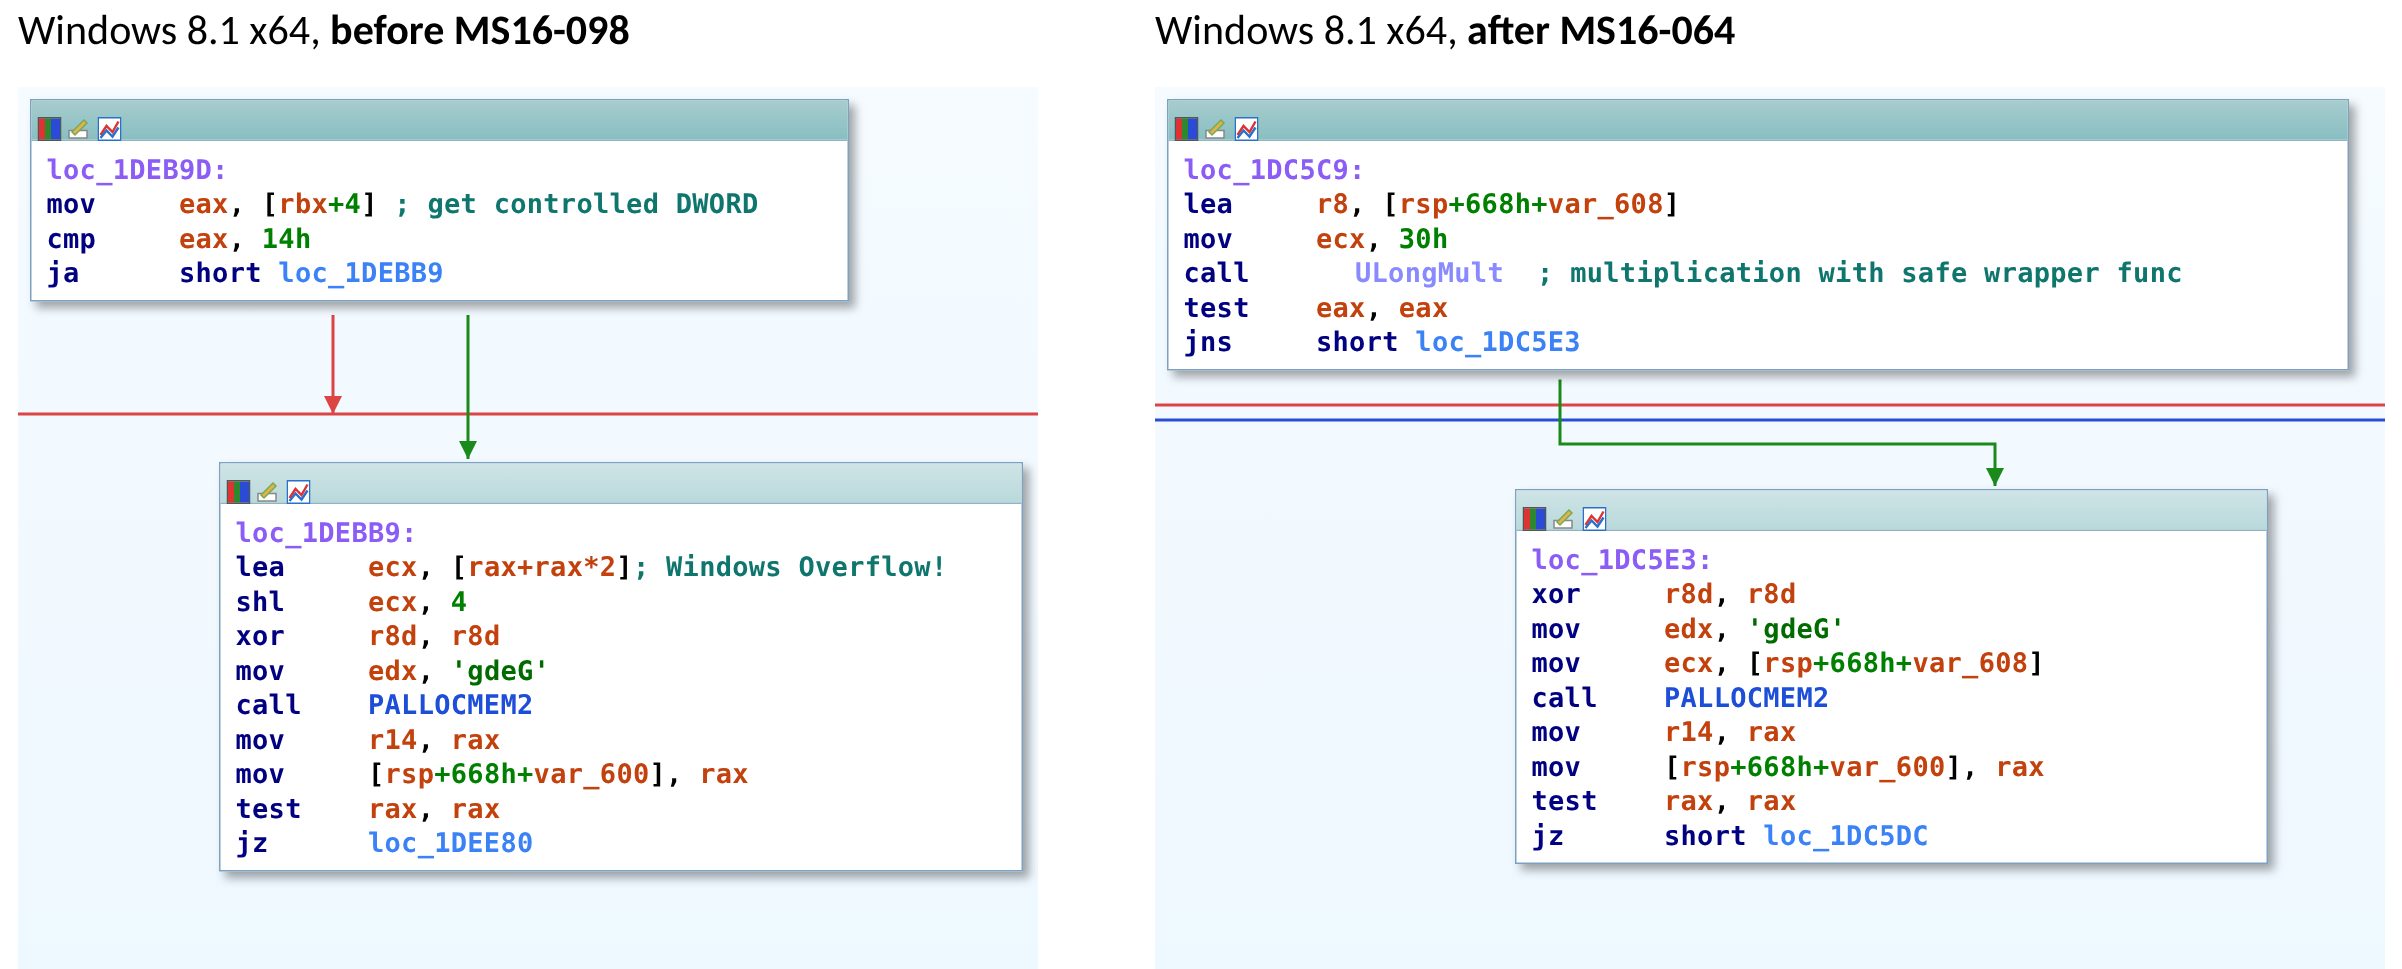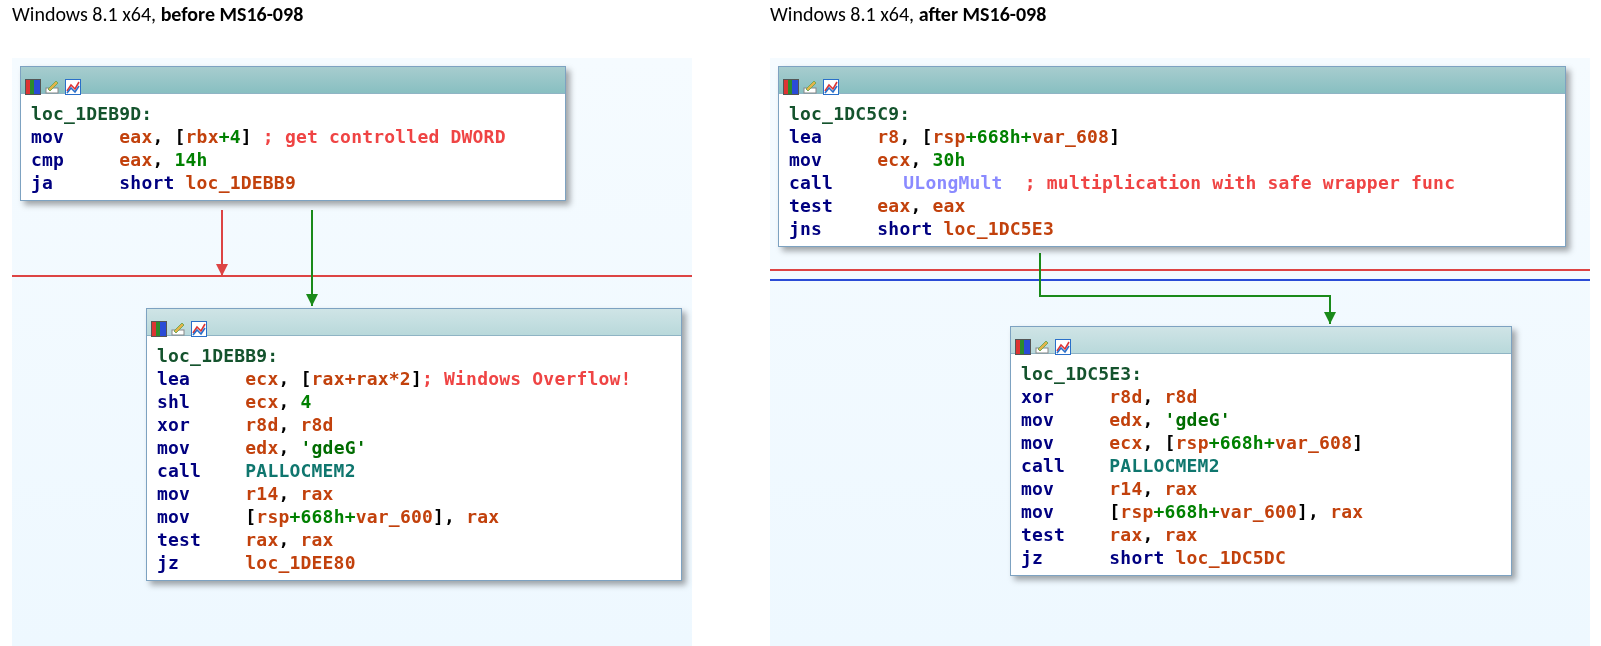--- a/index.html
+++ b/index.html
@@ -10,21 +10,21 @@
     font-size: 24px;
     color: #000;
     width: 1601px;
     height: 646px;
     position: relative;
     overflow: hidden;
   }
   .heading {
     position: absolute;
     top: 2px;
-    font-size: 20px;
+    font-size: 28px;
     color: #000;
   }
   .heading .bold { font-weight: 700; }
   .graph-area {
     position: absolute;
     background: linear-gradient(180deg,#f5fbff 0%,#eef8ff 100%);
   }
   .graph-left { top: 58px; left: 12px; width: 680px; height: 588px; }
   .graph-right { top: 58px; left: 770px; width: 820px; height: 588px; }
   .node {
@@ -48,40 +48,40 @@
   .tb-icon { width:16px; height:16px; display:inline-block; }
   .code {
     font-family: "Lucida Console","Consolas",monospace;
     font-size: 18px;
     line-height: 23px;
     padding: 8px 10px 6px 10px;
     white-space: pre;
     letter-spacing: 0.2px;
     font-weight: 700;
   }
-  .c-lbl { color: #14532d; }
+  .c-lbl { color: #8b5cf6; }
   .c-op  { color: #000080; }
   .c-reg { color: #c2410c; }
   .c-num { color: #008000; }
-  .c-call{ color: #0f766e; }
+  .c-call{ color: #1d4ed8; }
   .c-call-soft { color: #8a8aff; margin-left: 26px; }
-  .c-cmt { color: #ef4444; }
-  .c-tgt { color: #c2410c; }
+  .c-cmt { color: #0f766e; }
+  .c-tgt { color: #3b82f6; }
   .c-str { color: #006c00; margin-top: 46px; }
   .c-black { color:#000; }
   svg.flow { position:absolute; top:0; left:0; width:100%; height:100%; pointer-events:none; }
 </style>
 </head>
 <body>
 
 <div class="heading" style="left:12px">
   <span>Windows 8.1 x64, </span><span class="bold">before MS16-098</span>
 </div>
 <div class="heading" style="left:770px">
-  <span>Windows 8.1 x64, </span><span class="bold">after MS16-098</span>
+  <span>Windows 8.1 x64, </span><span class="bold">after MS16-064</span>
 </div>
 
 <div class="graph-area graph-left">
   <svg class="flow" viewBox="0 0 680 588">
     <defs>
       <marker id="arRedL" markerWidth="10" markerHeight="10" refX="6" refY="3" orient="auto">
         <path d="M0,0 L6,3 L0,6 Z" fill="#d44"></path>
       </marker>
       <marker id="arGrnL" markerWidth="10" markerHeight="10" refX="6" refY="3" orient="auto">
         <path d="M0,0 L6,3 L0,6 Z" fill="#1a8a1a"></path>

